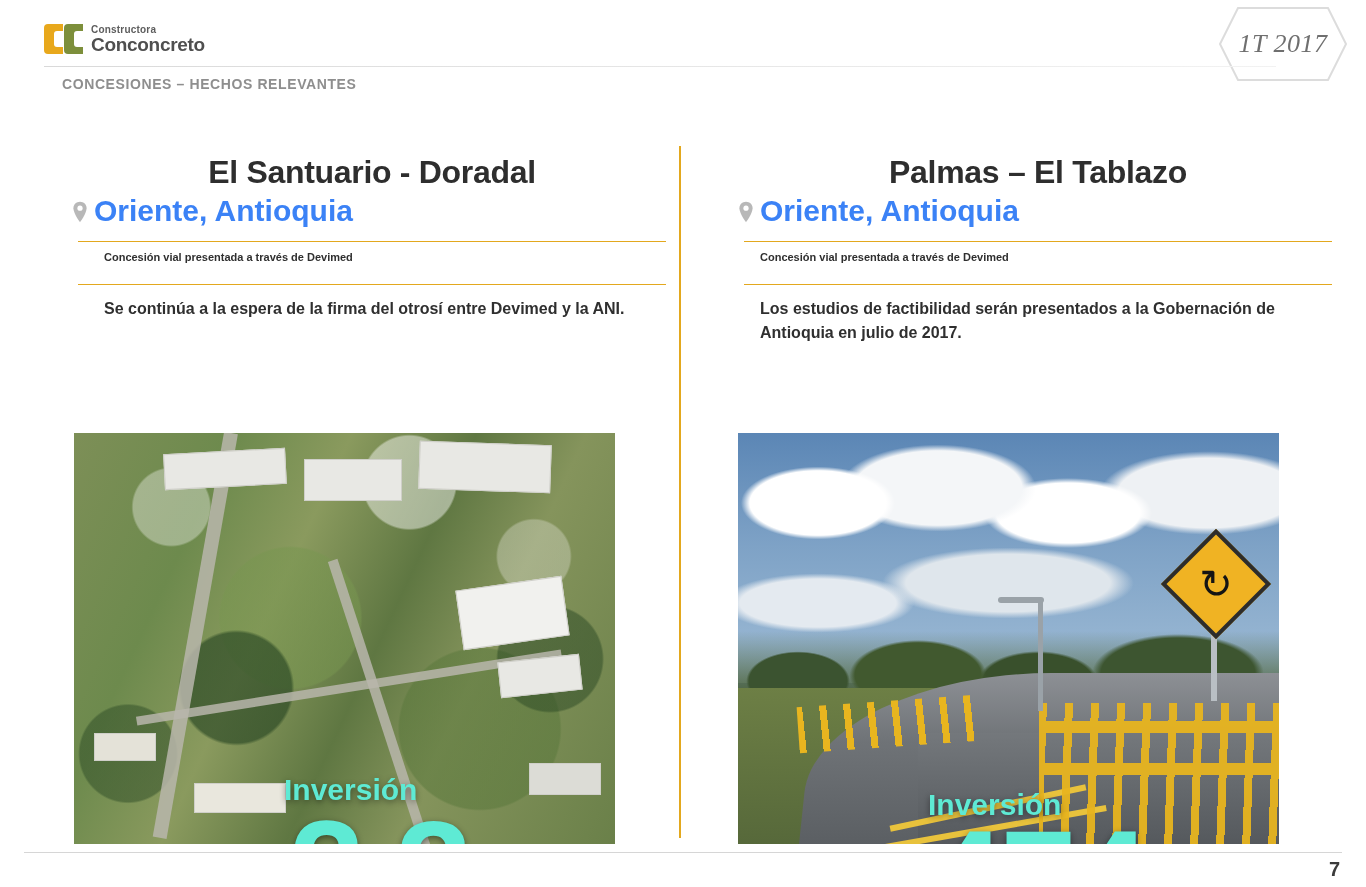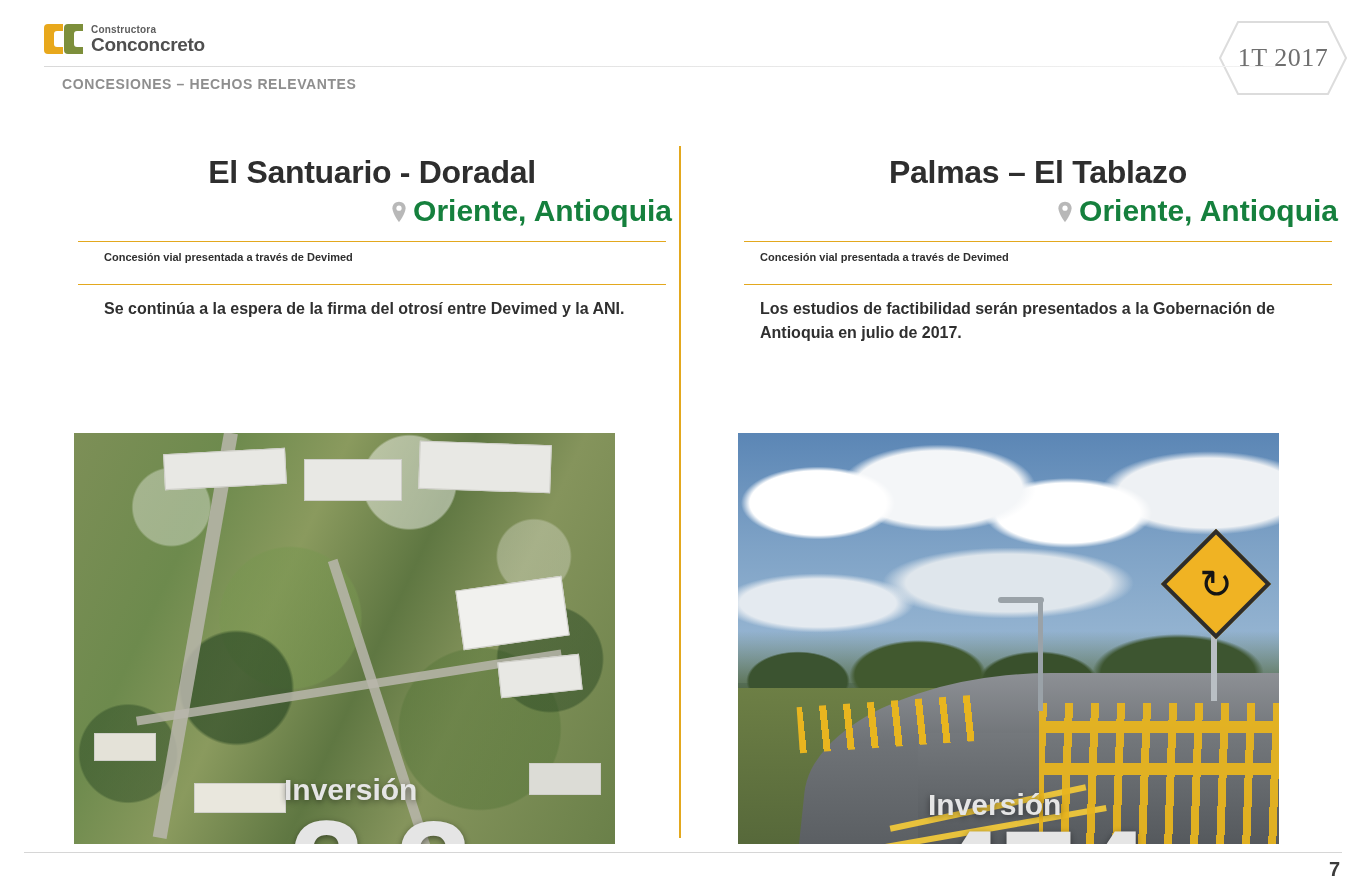--- a/index.html
+++ b/index.html
@@ -64,23 +64,24 @@
     font-size: 19px;
     font-weight: bold;
     color: #4f4f4f;
     line-height: 20px;
     letter-spacing: -.3px;
   }
 
   .quarter-badge {
     position: absolute;
     right: 18px;
-    top: 20px;
+    top: 6px;
     width: 130px;
     height: 76px;
+    font-style: italic;
   }
   .quarter-badge svg { position: absolute; inset: 0; }
   .quarter-badge .qtext {
     position: absolute;
     inset: 0;
     display: flex;
     align-items: center;
     justify-content: center;
     font-family: "Liberation Serif", serif;
     font-size: 26px;
@@ -134,24 +135,24 @@
     text-align: center;
     font-size: 32px;
     font-weight: bold;
     color: #2e2e2e;
     line-height: 38px;
     letter-spacing: -.3px;
   }
   .col-subtitle {
     display: flex;
     align-items: center;
-    justify-content: flex-end;
+    justify-content: flex-start;
     font-size: 30px;
     font-weight: bold;
-    color: #15803d;
+    color: #3b82f6;
     line-height: 36px;
     margin-top: 2px;
   }
   .pin-icon {
     width: 16px;
     height: 22px;
     margin-right: 6px;
     position: relative;
     top: 1px;
   }
@@ -313,21 +314,21 @@
     position: absolute; inset: 0;
     display: flex; align-items: center; justify-content: center;
     transform: rotate(-45deg);
     font-size: 40px; color: #141414; line-height: 1;
   }
 
   
   .invest {
     position: absolute;
     inset: 0;
-    color: #e5e5e5;
+    color: #5eead4;
     text-shadow: 0 2px 6px rgba(0,0,0,.45);
     pointer-events: none;
     padding-left: 24px;
   }
   .invest .word-inv {
     position: absolute;
     font-size: 30px;
     font-weight: bold;
   }
   .invest .big {

